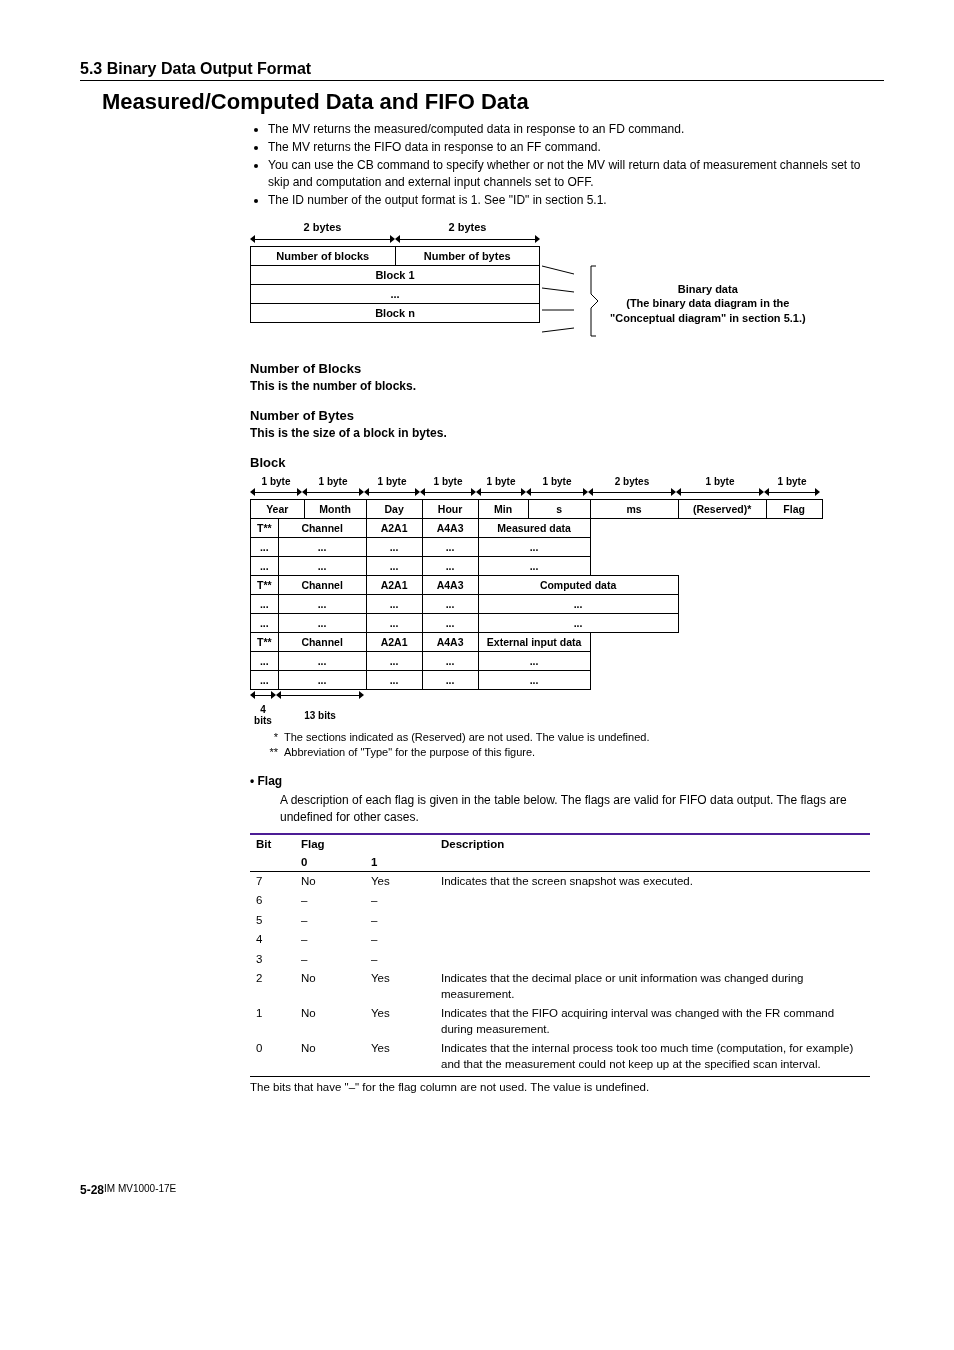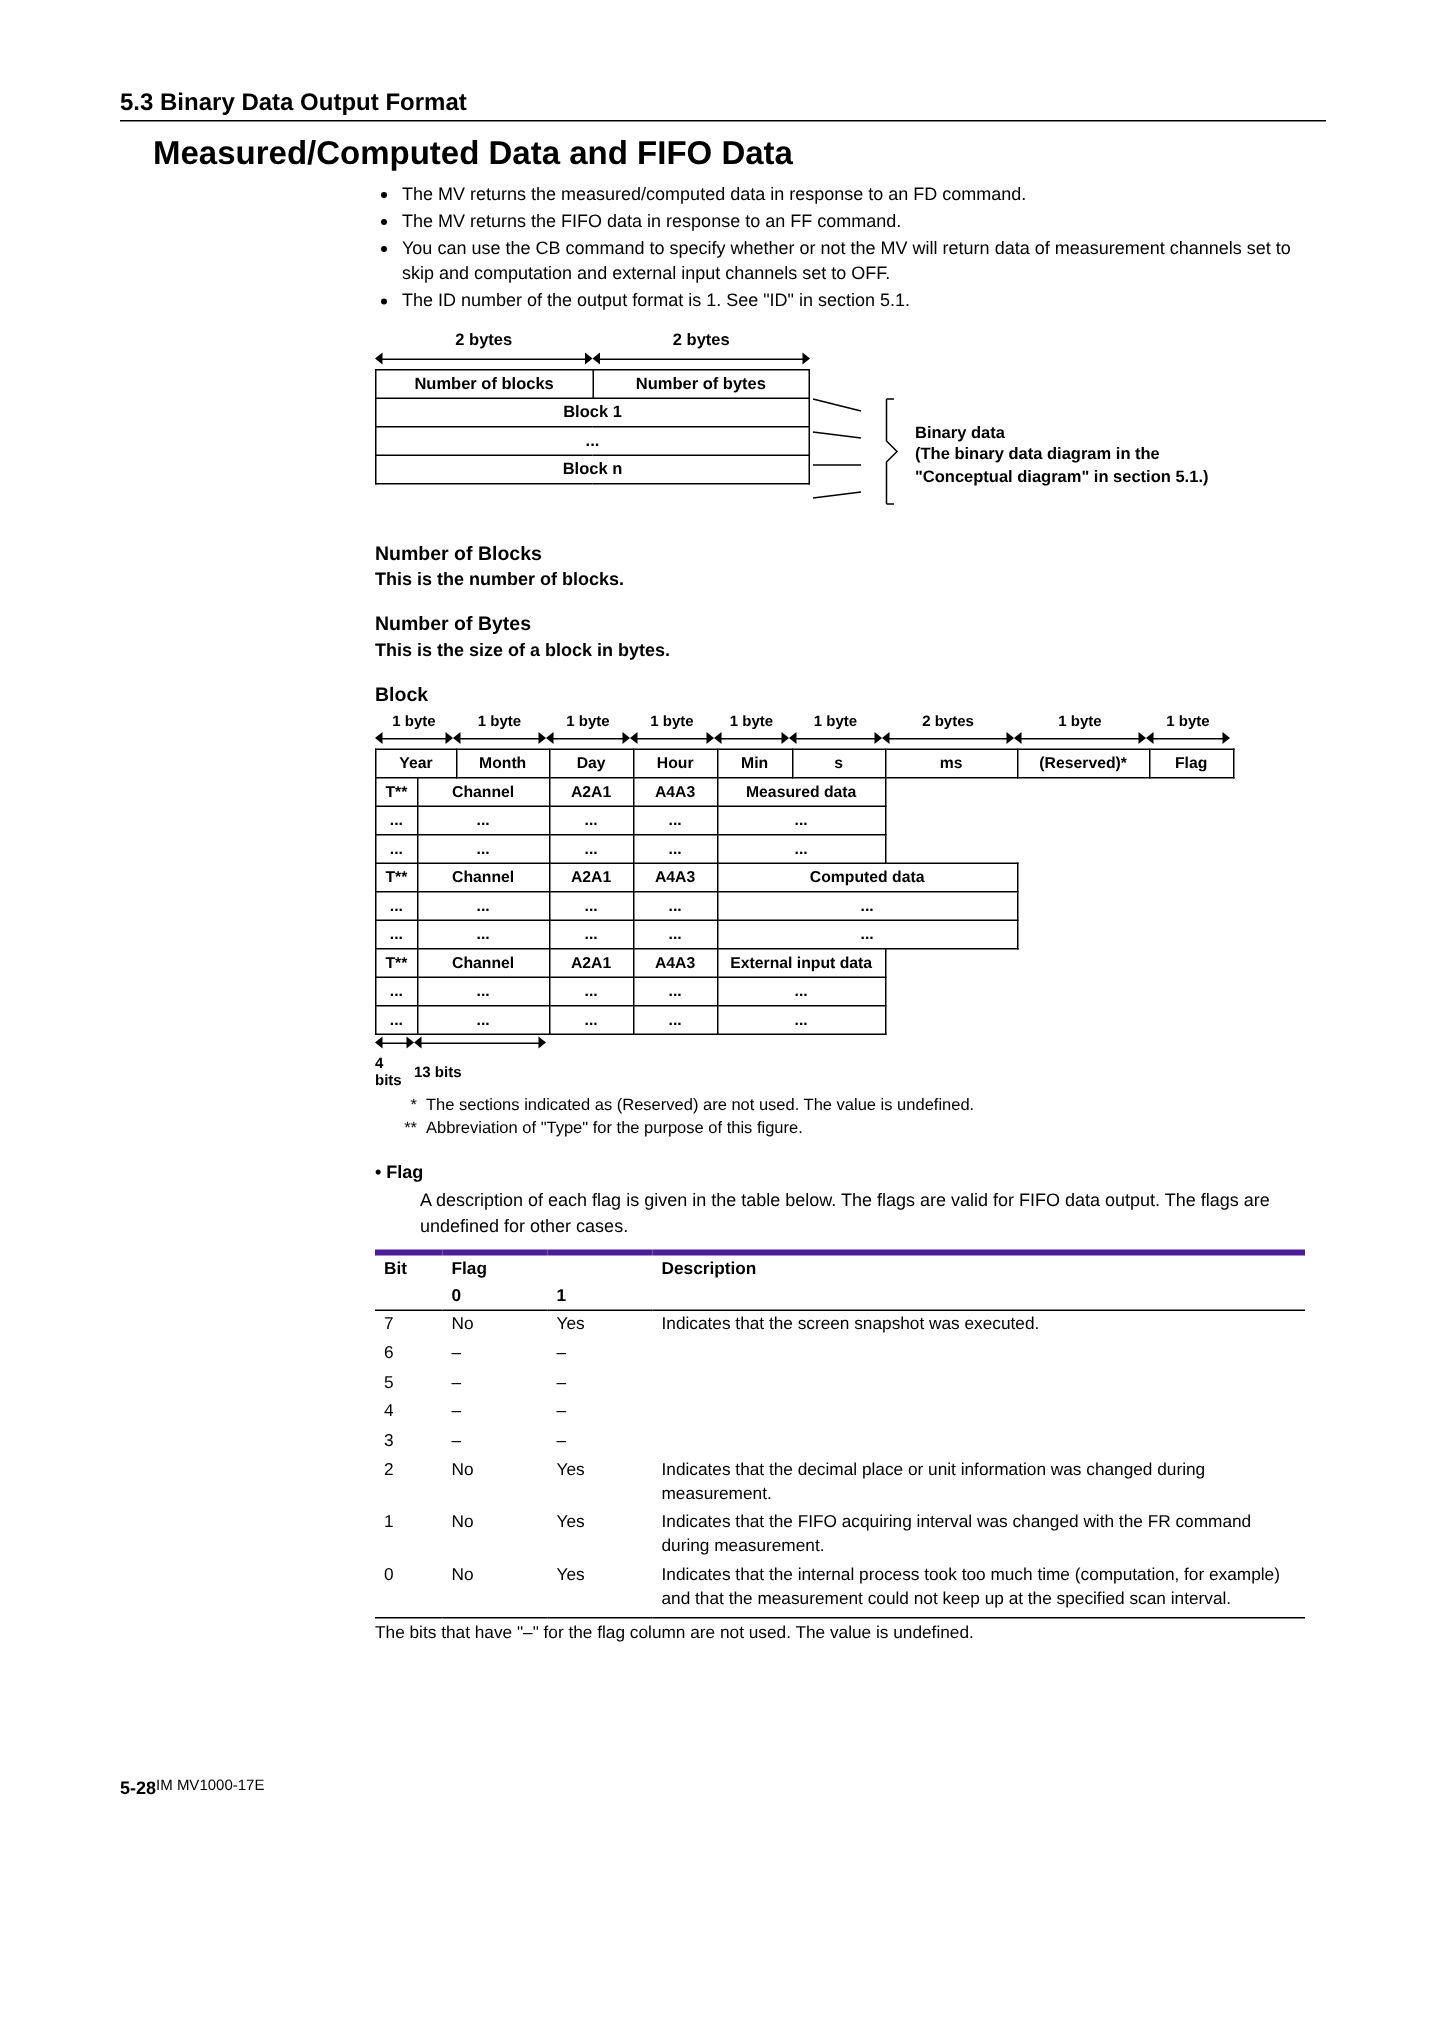--- a/index.html
+++ b/index.html
@@ -139,20 +139,21 @@
 
   .foot-bits {
     display: flex;
     align-items: center;
     margin-top: 2px;
     font-size: 10px;
     font-weight: bold;
   }
   .foot-bits .fb-cell {
     position: relative;
+    text-align: center;
   }
   .notes {
     margin: 4px 0 14px 180px;
     font-size: 11px;
     line-height: 1.35;
   }
   .notes .row { display: flex; }
   .notes .ast { width: 18px; text-align: right; padding-right: 6px; }
 
   .flag-head {
@@ -167,21 +168,21 @@
 
   table.flags {
     margin-left: 170px;
     border-collapse: collapse;
     font-size: 11.5px;
     width: 620px;
   }
   table.flags th {
     text-align: left;
     font-weight: bold;
-    border-top: 4px solid #4c1d95;
+    border-top: 2px solid #4c1d95;
     border-bottom: 1px solid #000;
     padding: 3px 6px;
     vertical-align: top;
   }
   table.flags th.sub0, table.flags th.sub1 {
     border-top: none;
   }
   table.flags td {
     padding: 2px 6px;
     vertical-align: top;
@@ -269,21 +270,21 @@
           <path d="M2,50 L34,50" stroke="#000" fill="none" stroke-width="1"></path>
           <path d="M2,72 L34,68" stroke="#000" fill="none" stroke-width="1"></path>
         </svg>
       </div>
       <div style="position:relative;padding-top:46px;">
         <svg width="14" height="74">
           <path d="M1,2 L1,30 L8,37 L1,44 L1,72" stroke="#000" fill="none" stroke-width="1"></path>
           <path d="M1,2 L6,2 M1,72 L6,72" stroke="#000" fill="none" stroke-width="1"></path>
         </svg>
       </div>
-      <div class="brace-text" style="padding-top:64px;">
+      <div class="brace-text" style="padding-top:64px;text-align:center;">
         <div>Binary data</div>
         <div>(The binary data diagram in the</div>
         <div>"Conceptual diagram" in section 5.1.)</div>
       </div>
     </div>
   </div>
 
   <h3 class="sub">Number of Blocks</h3>
   <div class="para-indent">This is the number of blocks.</div>
 

